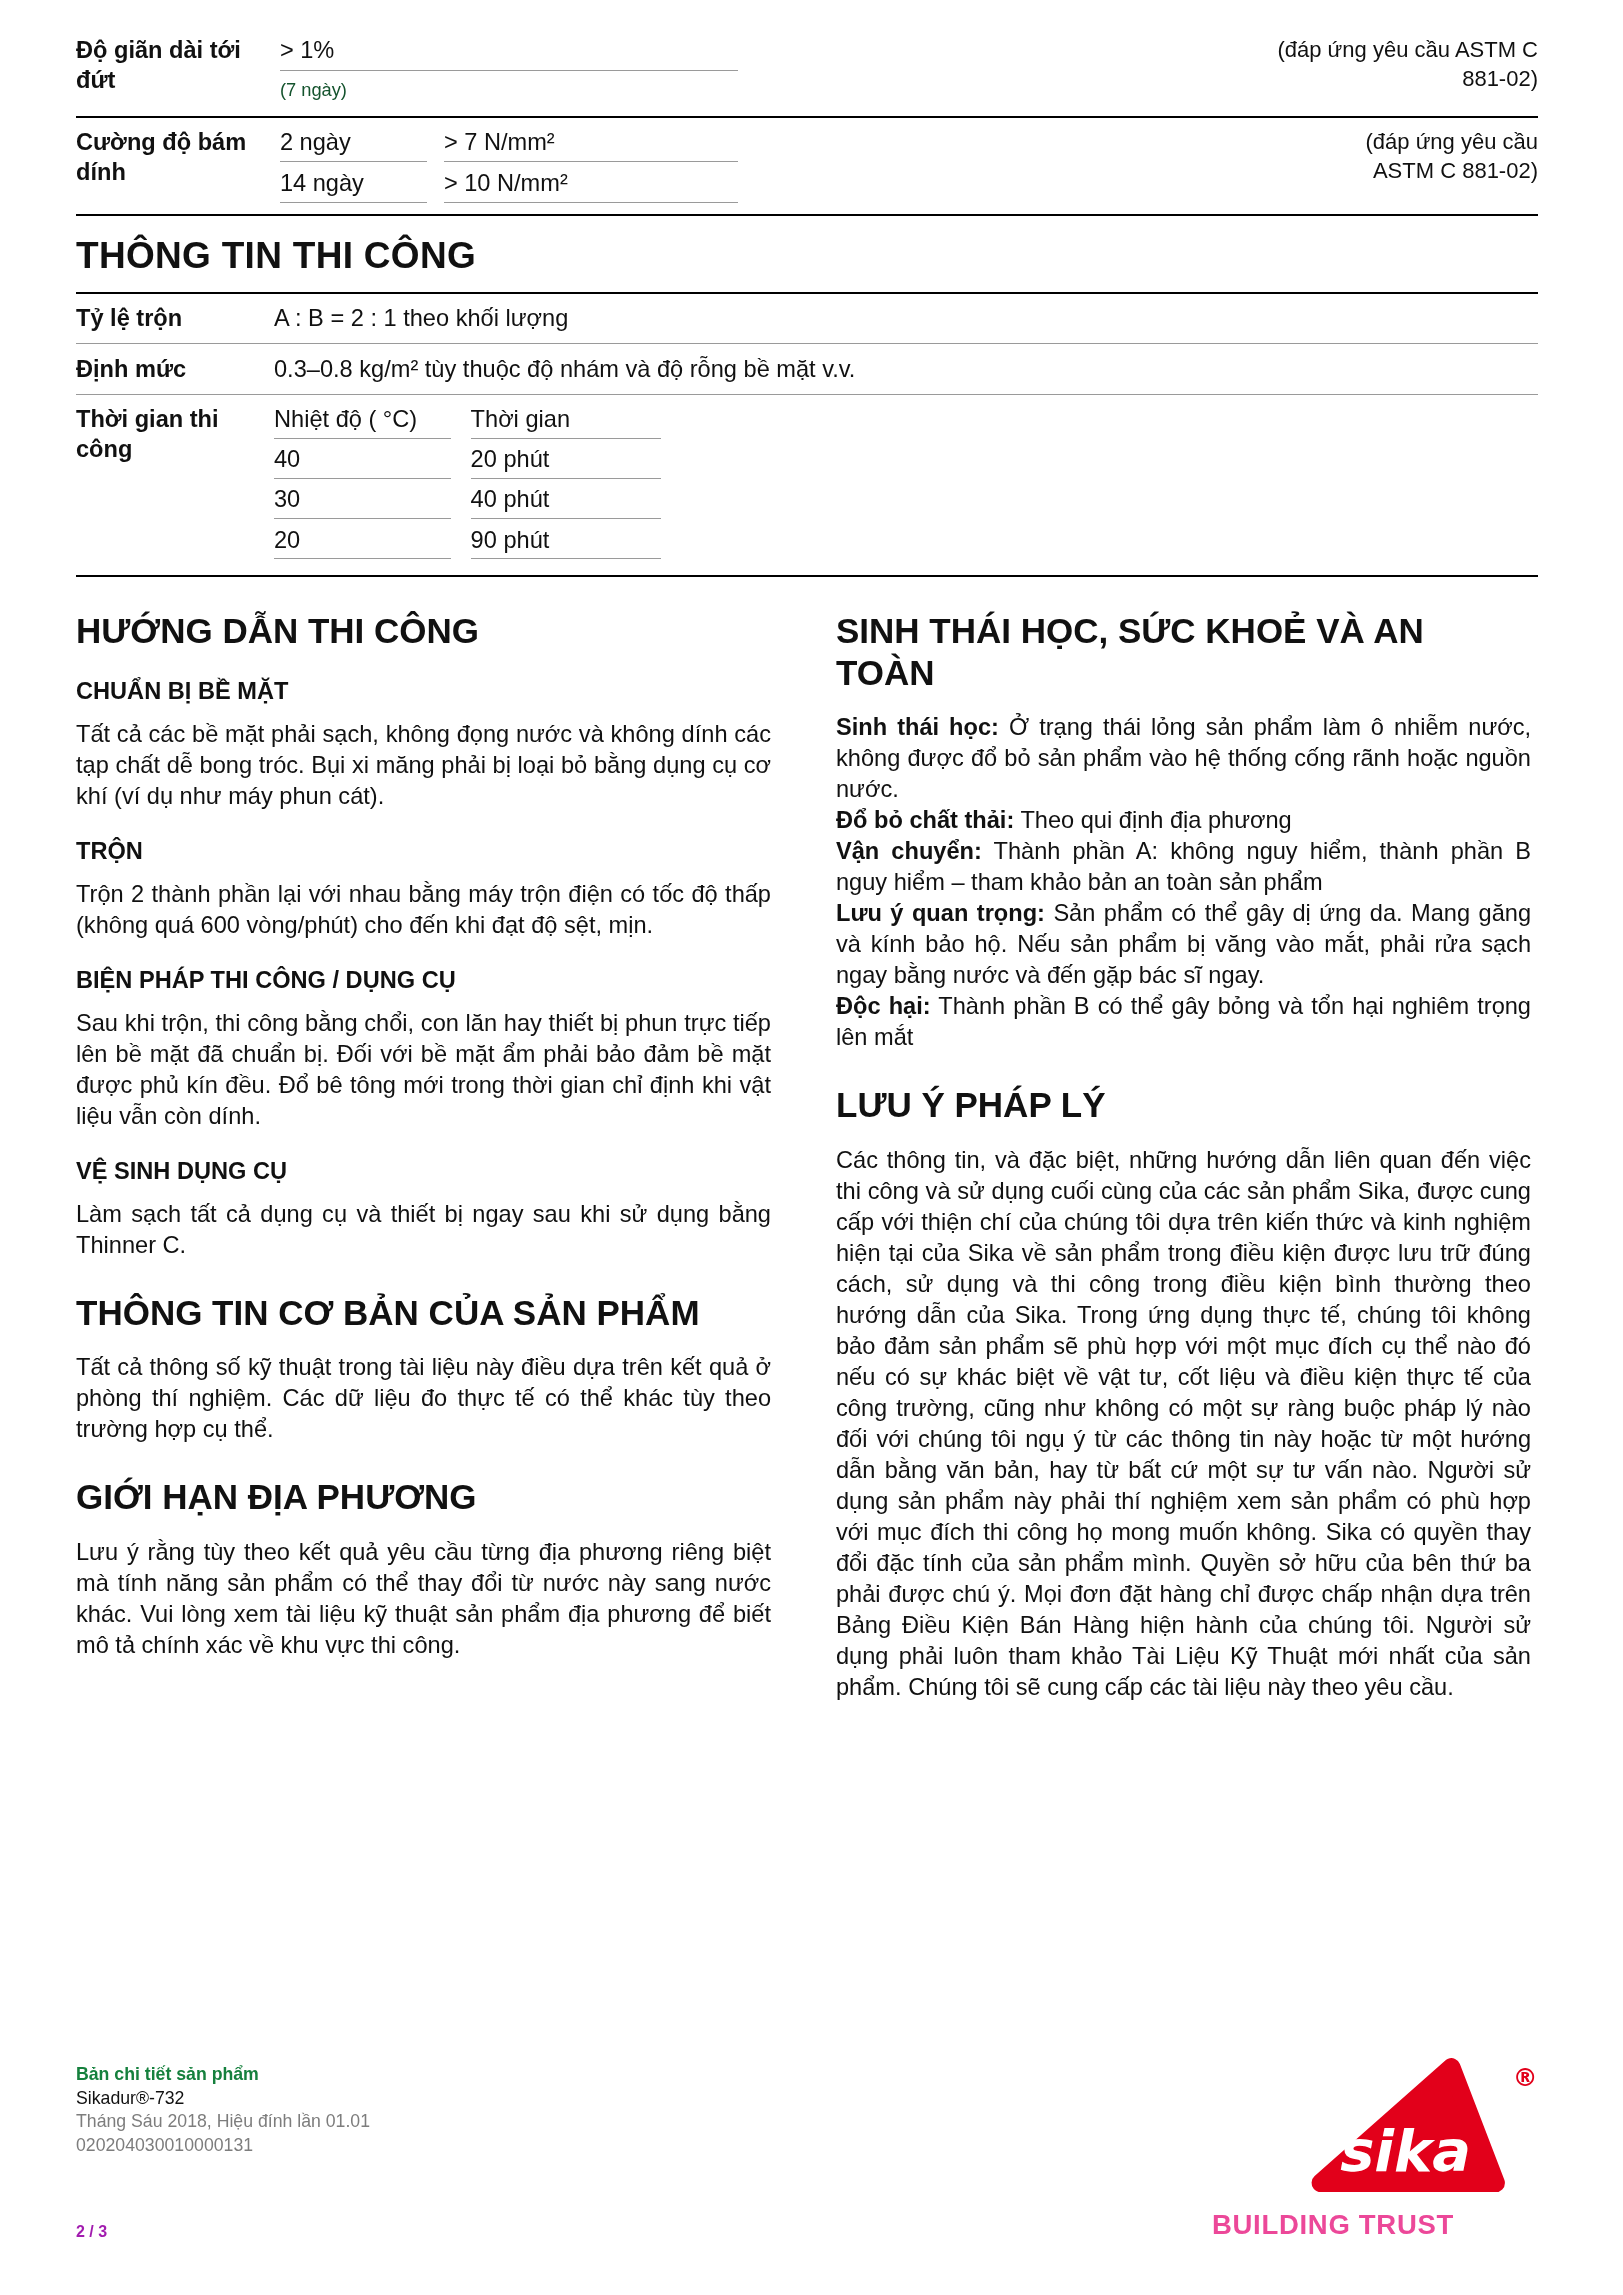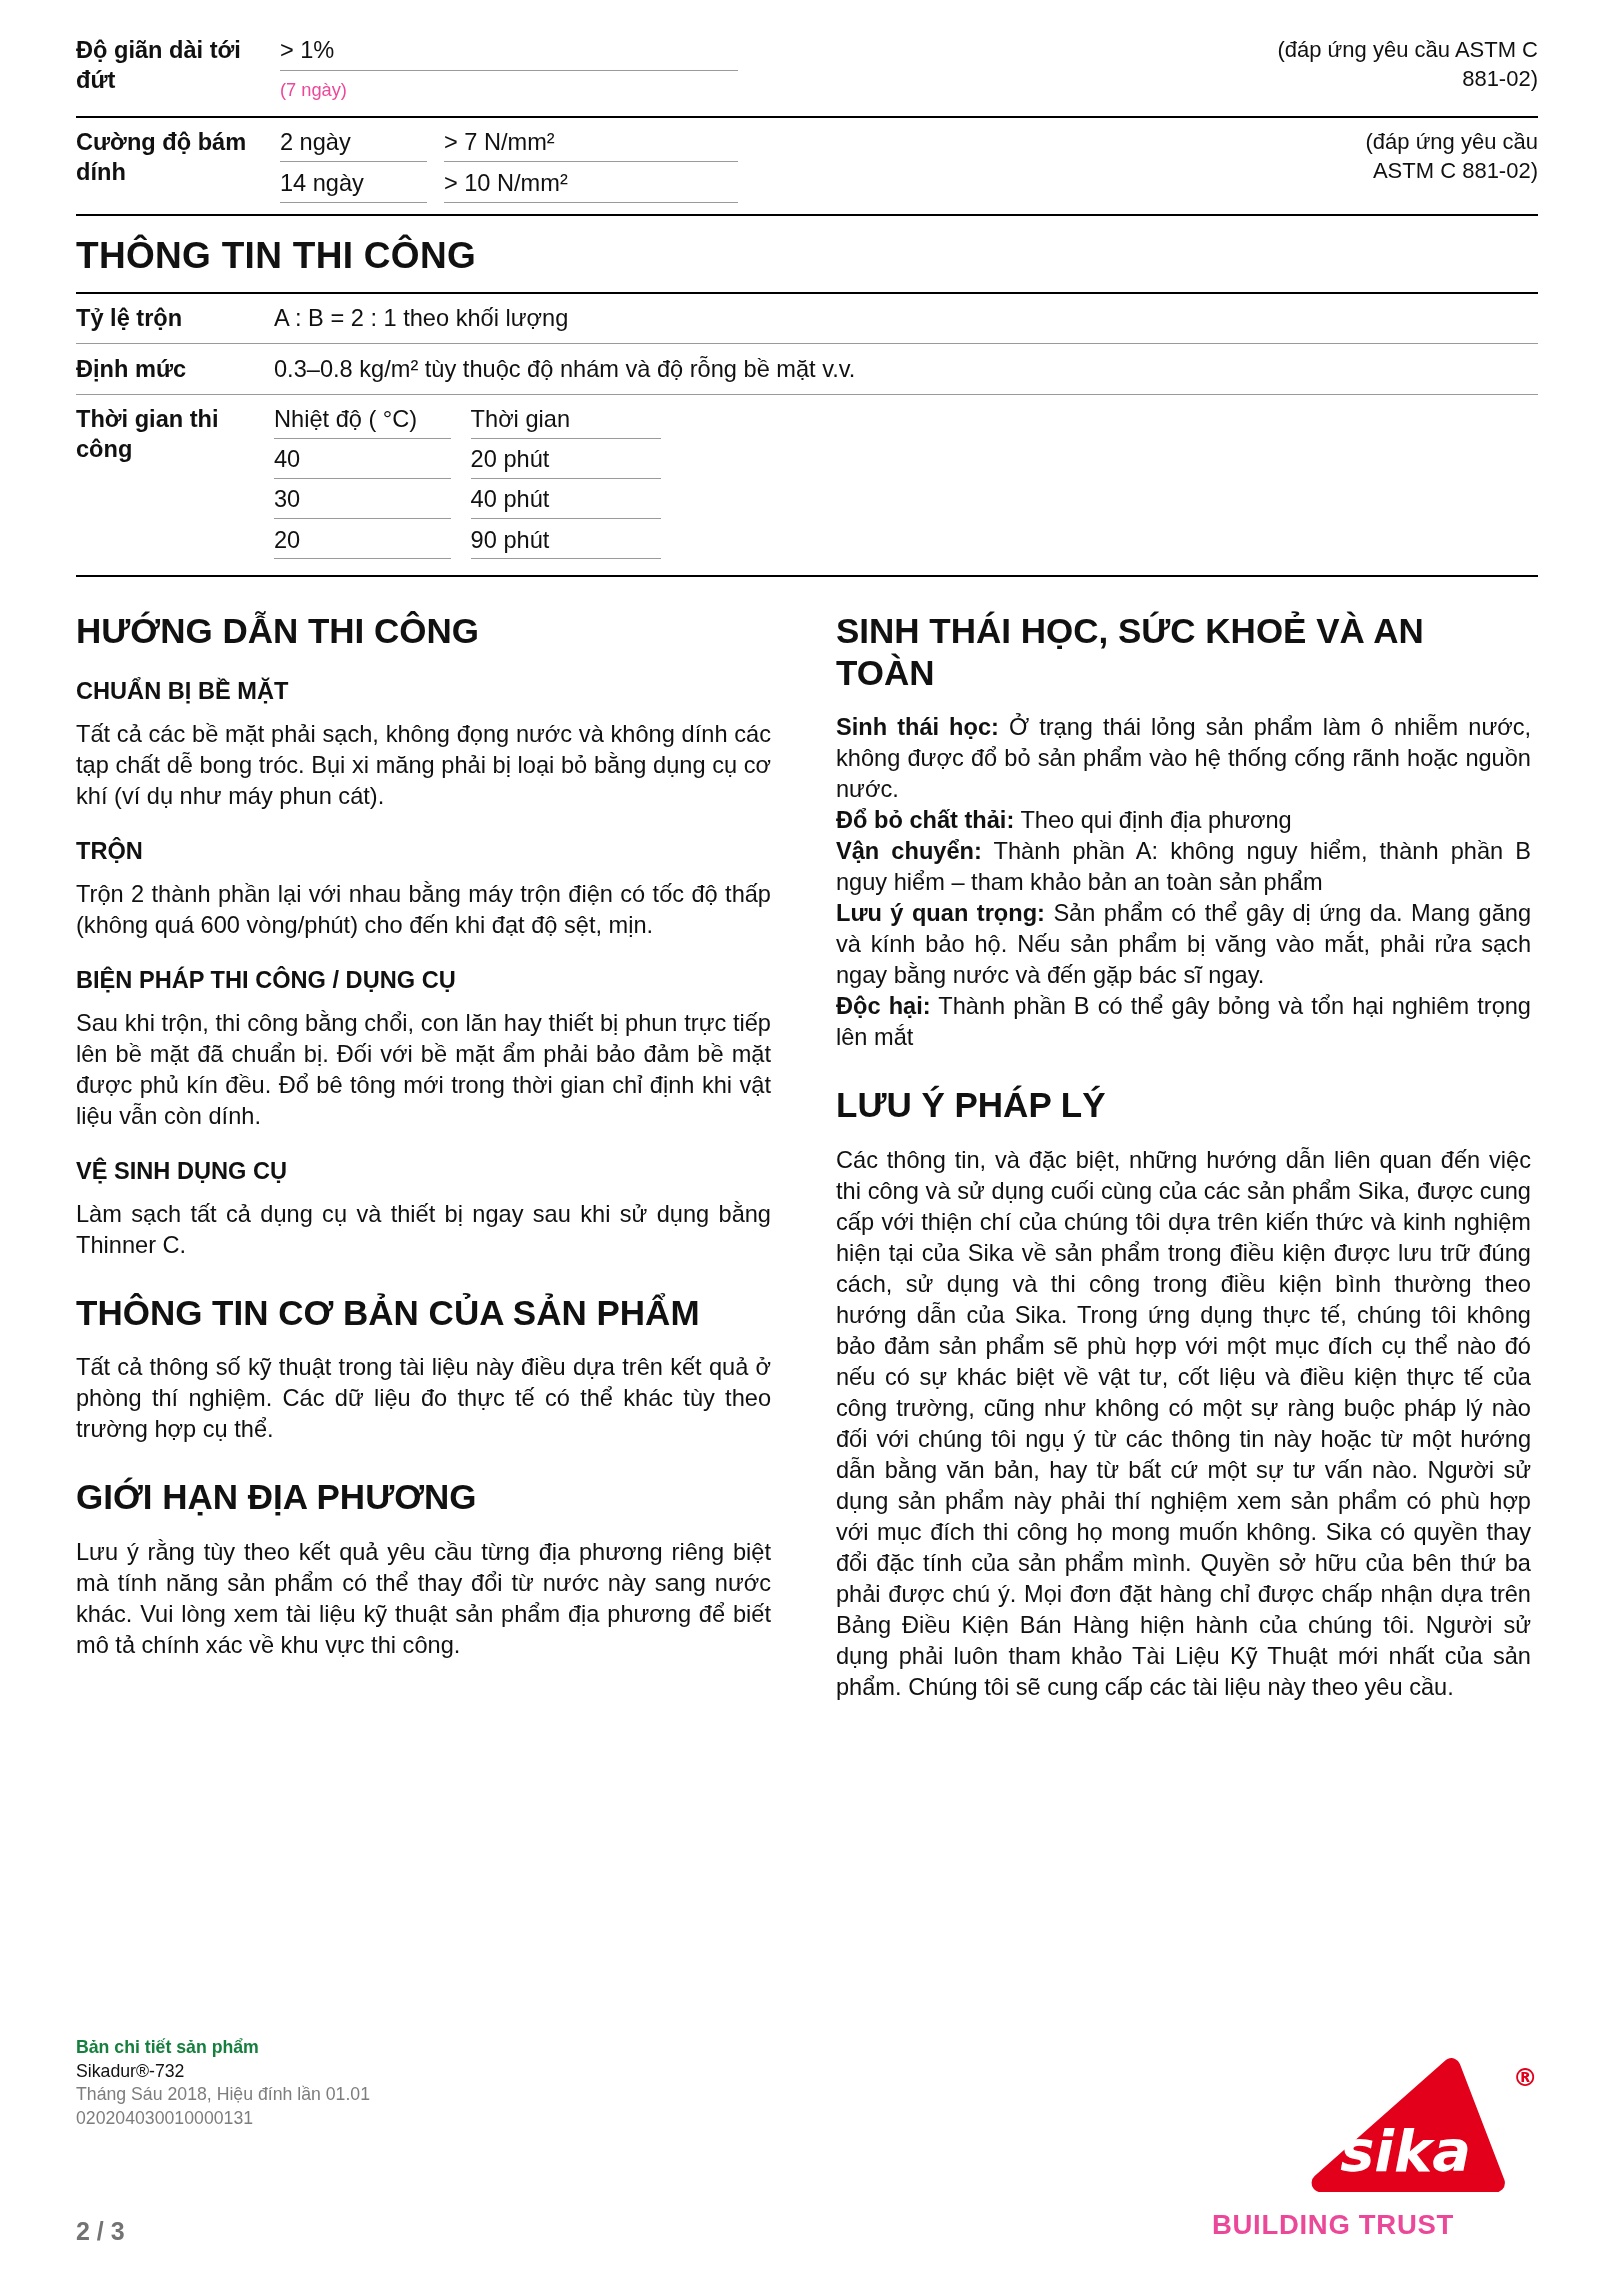--- a/index.html
+++ b/index.html
@@ -28,21 +28,21 @@
     font-size:23.6px; line-height:30px;
   }
   .prop-label { font-weight:bold; }
   .prop-standard { text-align:right; font-size:22px; line-height:29px; }
 
   .cell-underline {
     border-bottom:0.7px solid #9a9a9a;
     padding:0 0 5.2px;
   }
   .val-wide { width:458px; }
-  .val-note { font-size:18.3px; color:#ec4899; margin-top:3.9px; }
+  .val-note { font-size:18.3px; color:#14532d; margin-top:3.9px; }
 
   .subrow { display:flex; gap:17px; margin-bottom:6.5px; }
   .subrow .c1 { width:147px; border-bottom:0.7px solid #9a9a9a; padding-bottom:3.9px; }
   .subrow .c2 { width:294px; border-bottom:0.7px solid #9a9a9a; padding-bottom:3.9px; }
   .subrow:last-child { margin-bottom:0; }
 
   .app-title {
     font-size:37px; font-weight:bold;
     margin:19.6px 0 14.4px;
     letter-spacing:0.3px;
@@ -93,21 +93,21 @@
   .hline b { font-weight:bold; }
 
   
   .footer {
     margin-top:auto;
     display:flex; justify-content:space-between; align-items:flex-end;
   }
   .f-left { font-size:17.7px; line-height:23.6px; }
   .f-doc-type { font-weight:bold; color:#15803d; }
   .f-gray { color:#7d7d7d; }
-  .f-page { font-weight:bold; font-size:25px; margin-top:90px; color:#737373; }
+  .f-page { font-weight:bold; font-size:16px; margin-top:63px; color:#a21caf; }
 
   .f-right { display:flex; flex-direction:column; align-items:flex-end; }
   .logo-wrap { width:236px; height:147px; }
   .tagline {
     font-weight:bold; font-size:27.5px; letter-spacing:0.7px;
     margin:13px 84px 2.6px 0;
   }
 </style>
 </head>
 <body>

